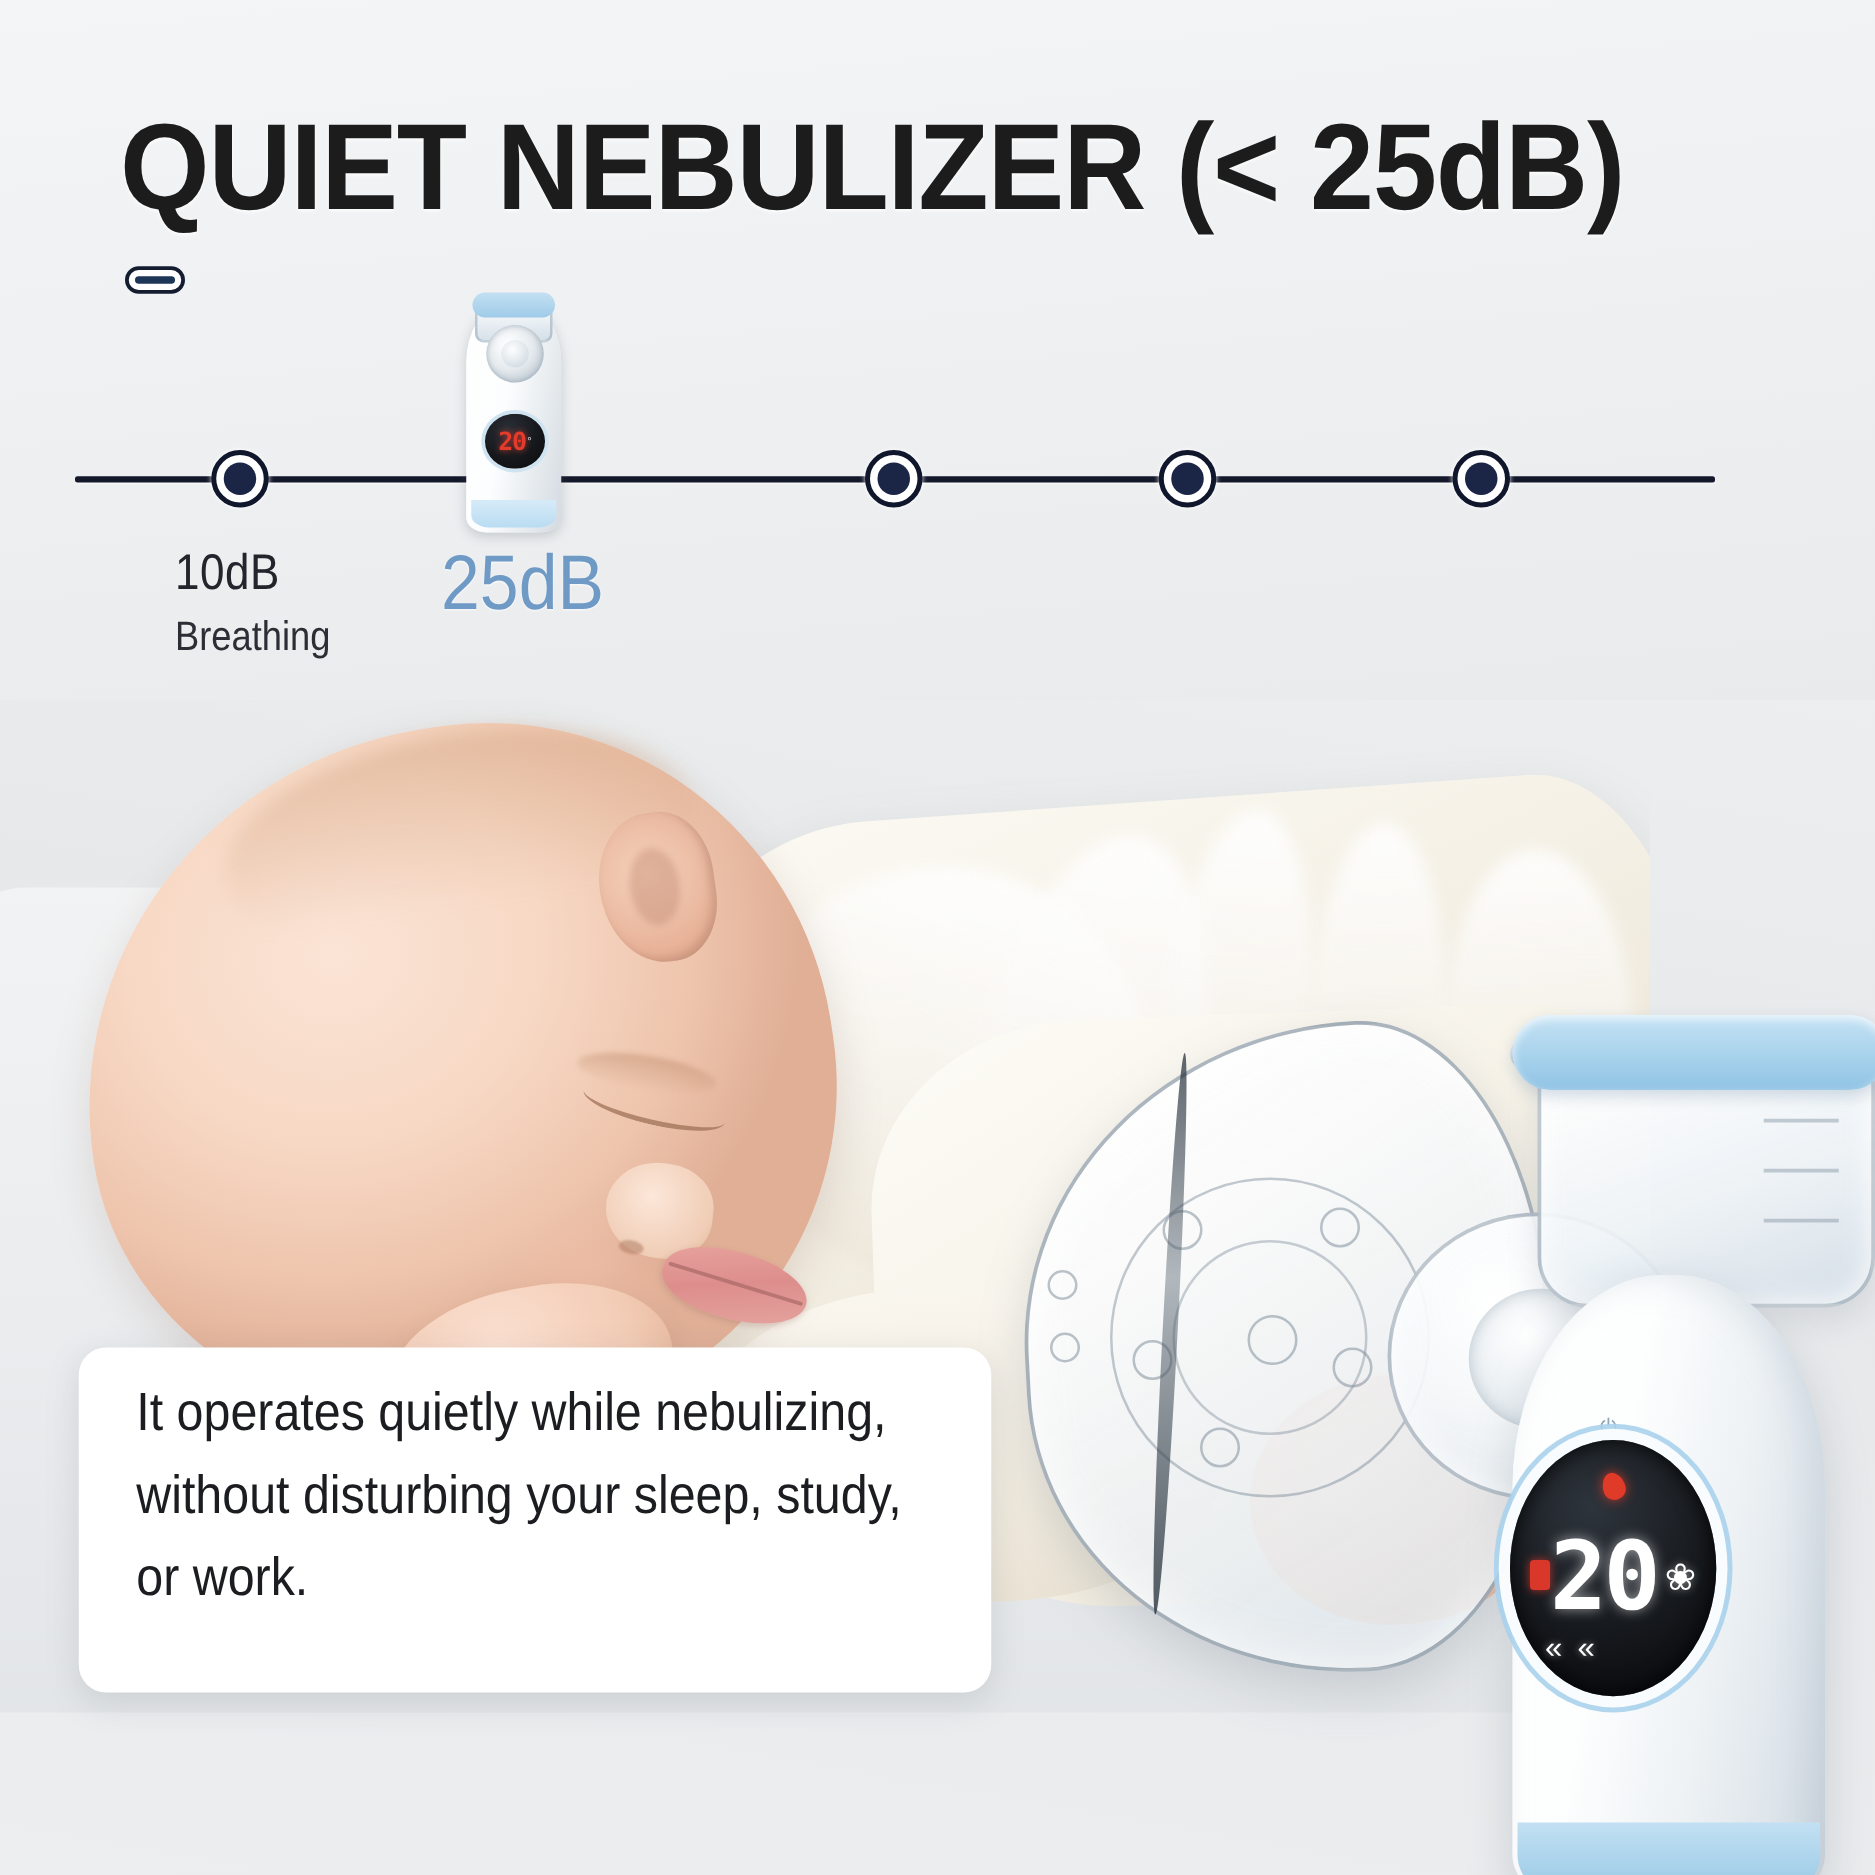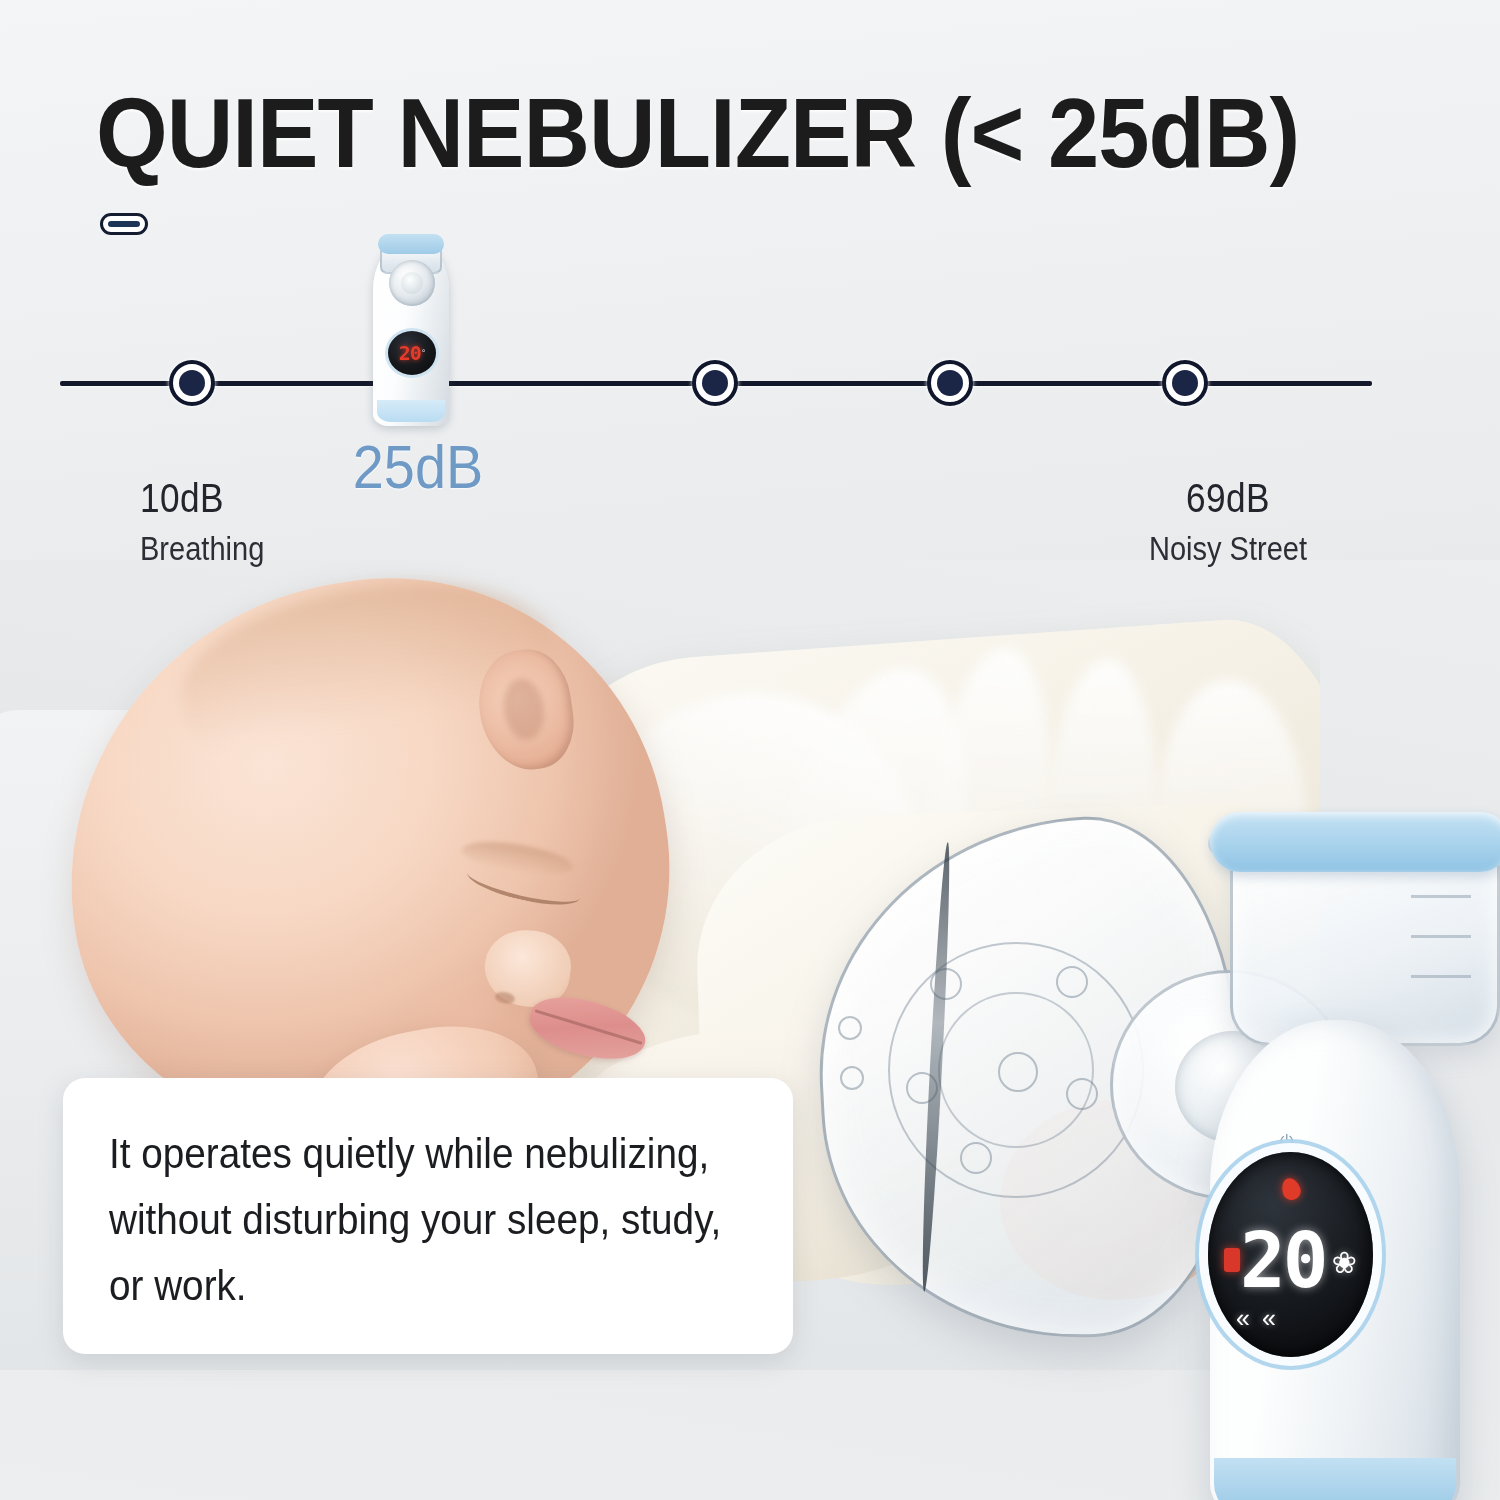--- a/index.html
+++ b/index.html
@@ -64,21 +64,21 @@
   }
   .dot::after{
     content:"";position:absolute;left:50%;top:50%;
     width:26px;height:26px;margin:-13px 0 0 -13px;
     border-radius:50%;background:#1b2545;
   }
 
   
   .slabel{
     position:absolute;top:434px;width:280px;margin-left:-140px;
-    text-align:center;color:#22252b;margin-top:40px;
+    text-align:center;color:#22252b;
   }
   .slabel .db{
     font-size:40px;line-height:48px;letter-spacing:.5px;
     transform:scaleX(.88);transform-origin:center;
     display:block;
   }
   .slabel .what{
     font-size:33px;line-height:41px;margin-top:6px;
     transform:scaleX(.88);transform-origin:center;
     display:block;color:#2b2e34;
@@ -380,21 +380,21 @@
   .neb .pwr{
     position:absolute;left:470px;top:342px;font-size:17px;color:#8fa4b5;
   }
 
   
   .card{
     position:absolute;left:63px;top:1078px;width:730px;height:276px;
     background:#ffffff;border-radius:22px;
     box-shadow:0 8px 26px rgba(110,118,128,.20);
     box-sizing:border-box;
-    padding:42px 46px;
+    padding:19px 46px;
   }
   .card p{
     margin:0;color:#1b1d20;
     font-size:43px;line-height:66px;
     transform:scaleX(.9);transform-origin:left top;
     width:111%;
   }
 </style>
 </head>
 <body>
@@ -496,22 +496,18 @@
     <span class="db">10dB</span>
     <span class="what">Breathing</span>
   </div>
 
   <div class="hl" style="left:418px">
     <span class="db">25dB</span>
   </div>
 
 
 
-  <div class="slabel" style="left:1228px">
-    <span class="db">69dB</span>
-    <span class="what">Noisy Street</span>
-  </div>
 
   <div class="card">
     <p>It operates quietly while nebulizing, without disturbing your sleep, study, or work.</p>
   </div>
 
 </div>
 
 </body></html>

